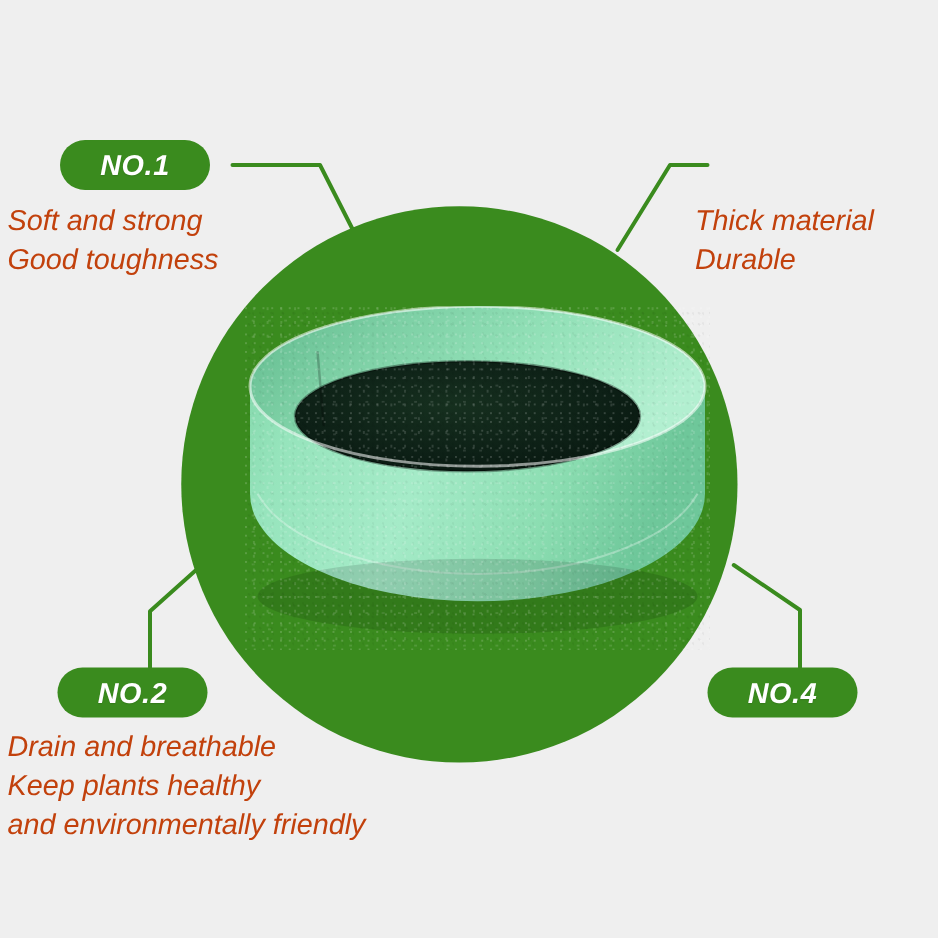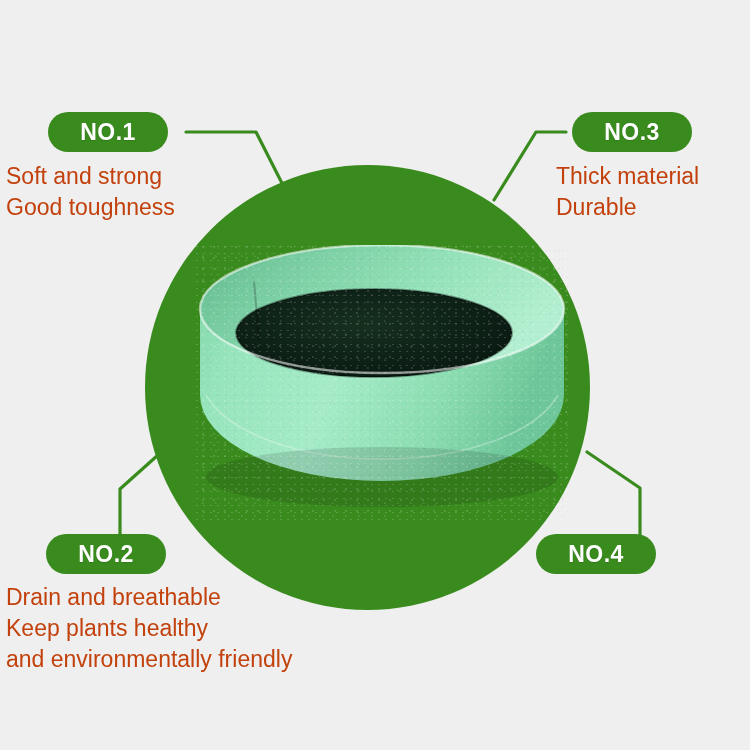--- a/index.html
+++ b/index.html
@@ -3,21 +3,21 @@
 <meta charset="utf-8">
 <style>
   html,body{margin:0;padding:0;}
   body{
     width:750px;height:750px;
     background:#efefef;
     font-family:"Liberation Sans","DejaVu Sans",sans-serif;
     overflow:hidden;
     position:relative;
   }
-  #stage{position:absolute;inset:0;width:750px;height:750px;}
+  #stage{position:absolute;inset:0;width:750px;height:750px;font-style:italic;}
 
   
   .disc{
     position:absolute;
     left:145px;top:165px;
     width:445px;height:445px;
     border-radius:50%;
     background:#3a8b1e;
   }
 
@@ -36,21 +36,21 @@
     font-size:23px;
     font-weight:bold;
     letter-spacing:.5px;
     display:flex;align-items:center;justify-content:center;
     box-sizing:border-box;
     text-shadow:0 1px 1px rgba(0,0,0,.12);
   }
   .badge-1{left:48px;top:112px;}
   .badge-3{left:572px;top:112px;}
   .badge-2{left:46px;top:534px;}
-  .badge-4{left:536px;top:534px;}
+  .badge-4{left:566px;top:534px;}
 
   
   .feat{
     position:absolute;
     color:#c2410c;
     font-size:23px;
     line-height:31px;
     white-space:pre;
   }
   .feat-1{left:6px;top:161px;}
@@ -145,21 +145,20 @@
 
       <g clip-path="url(#bagClip)">
         <rect x="0" y="0" width="372" height="275" fill="transparent"></rect>
       </g>
     </svg>
     <div class="noise"></div>
   </div>
 
   <div class="badge badge-1">NO.1</div>
   <div class="badge badge-2">NO.2</div>
-  <div class="badge badge-3">NO.3</div>
   <div class="badge badge-4">NO.4</div>
 
   <div class="feat feat-1">Soft and strong
 Good toughness</div>
   <div class="feat feat-2">Drain and breathable
 Keep plants healthy
 and environmentally friendly</div>
   <div class="feat feat-3">Thick material
 Durable</div>
 

